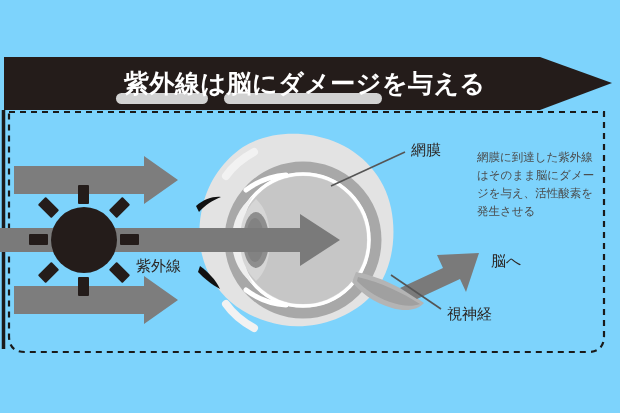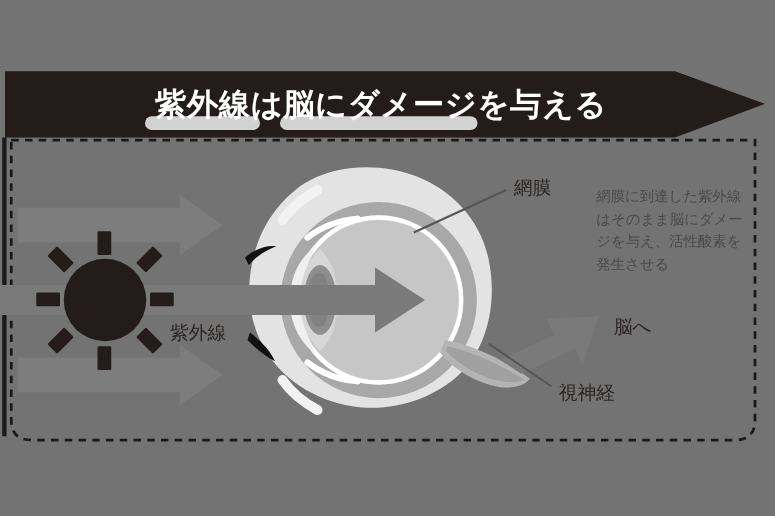--- a/index.html
+++ b/index.html
@@ -12,21 +12,21 @@
     height: 413px;
     position: relative;
     overflow: hidden;
     font-family: "Liberation Sans", "DejaVu Sans", sans-serif;
   }
   #stage {
     position: absolute;
     left: 0; top: 0;
     width: 620px;
     height: 413px;
-    background: #737373;
+    background: #7dd3fc;
   }
   svg.layer {
     position: absolute;
     left: 0; top: 0;
     width: 620px;
     height: 413px;
   }
   .banner-text {
     font-family: "DejaVu Sans", "Liberation Sans", sans-serif;
     font-size: 25px;

